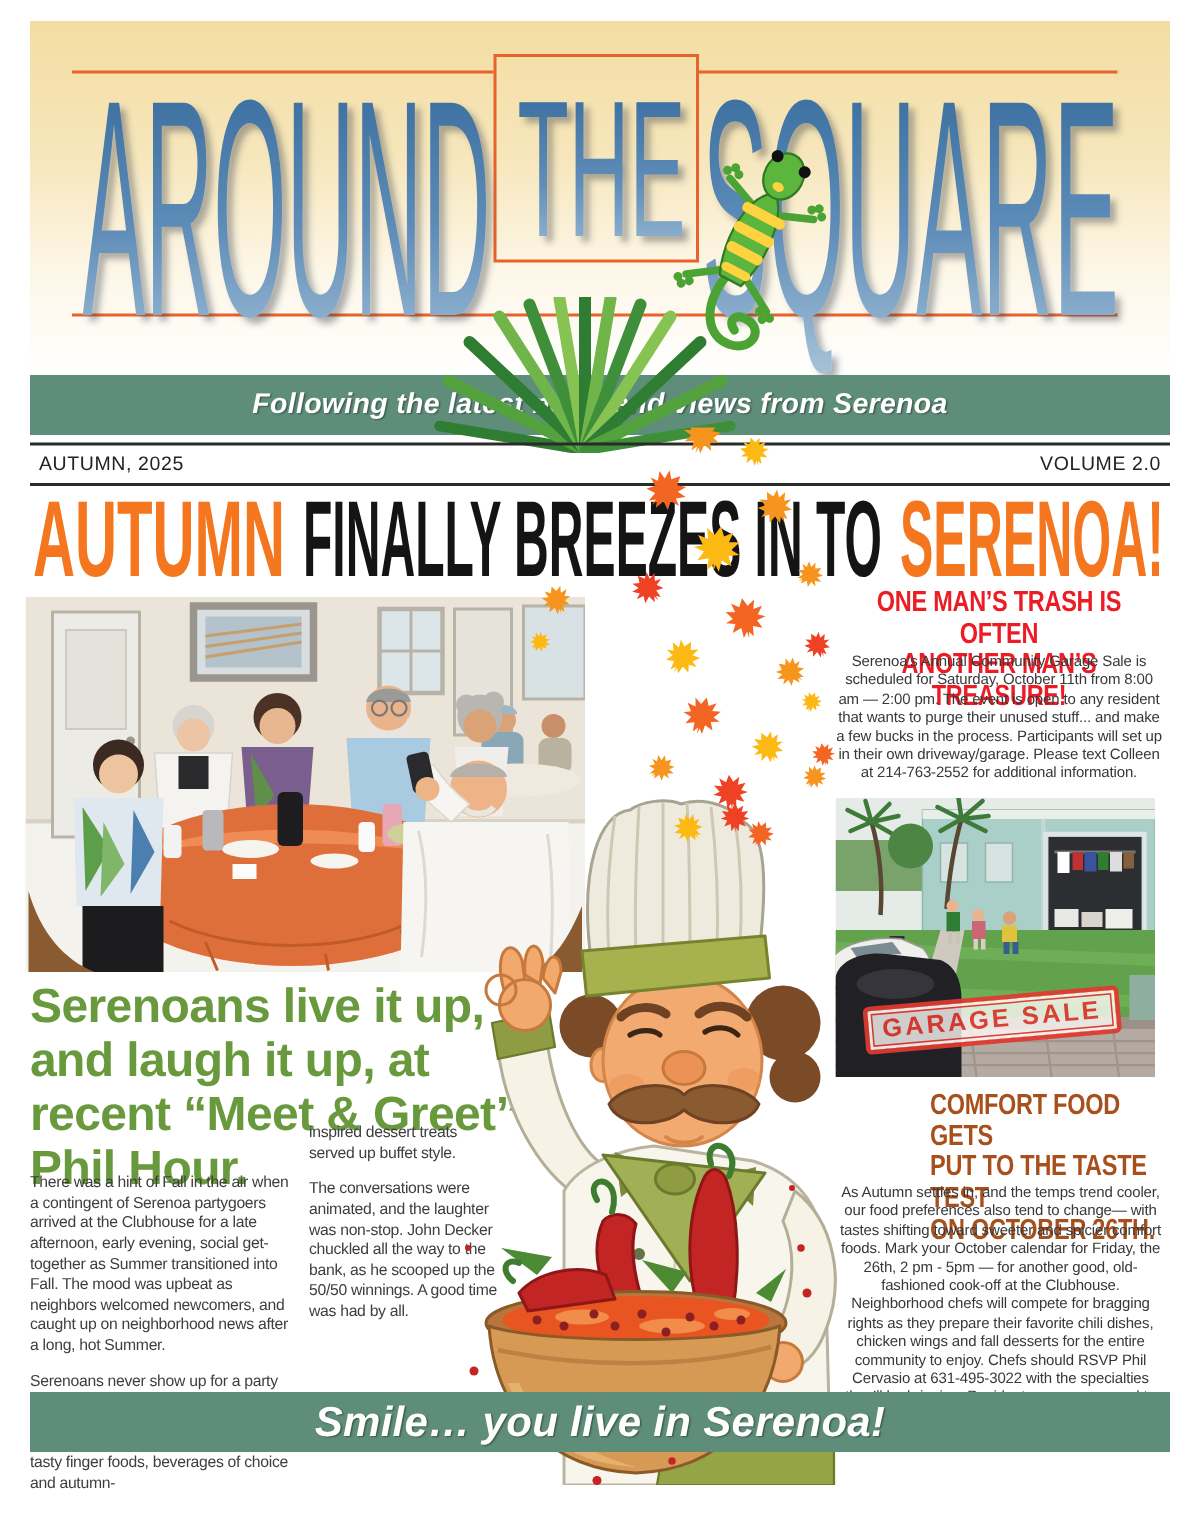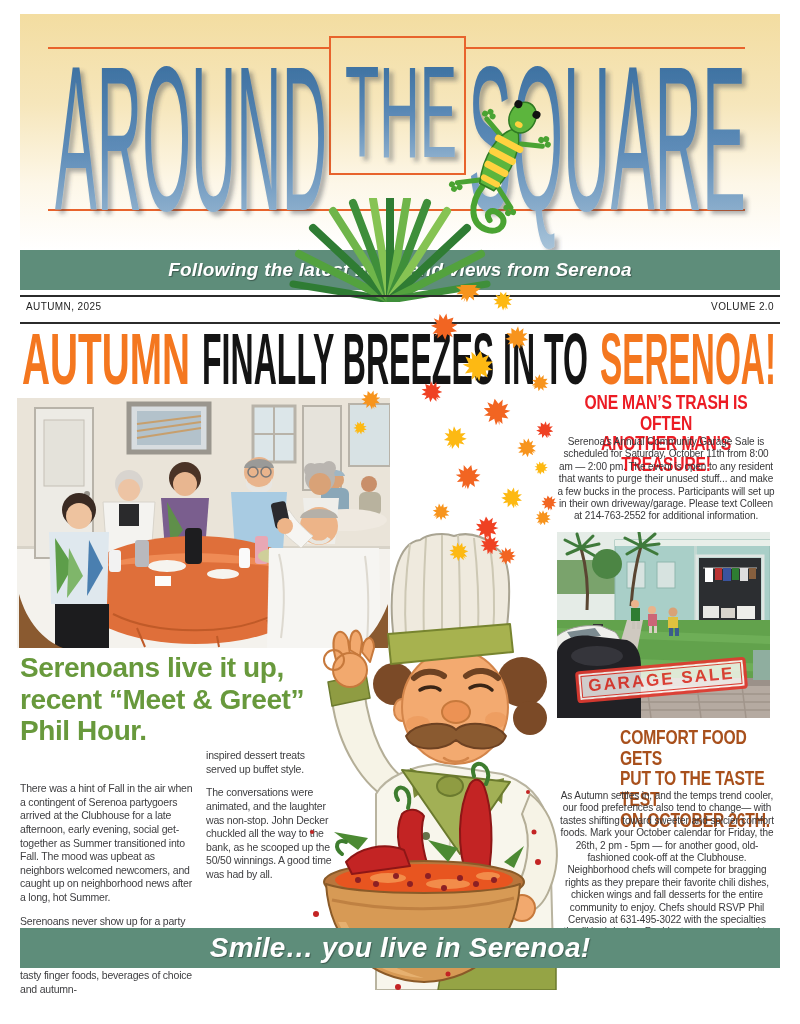--- a/index.html
+++ b/index.html
@@ -8,22 +8,22 @@
   .abs{position:absolute;}
   .masthead{left:20px;top:14px;width:760px;height:236px;
     background:linear-gradient(180deg,#f3dda1 0%,#f6e6bb 38%,#fdf7e8 72%,#ffffff 100%);}
   .rule{background:#e8632c;height:2px;}
   .sq{border:2px solid #e8632c;}
   .banner{left:20px;width:760px;height:40px;background:#5e8d7a;color:#fff;
     display:flex;align-items:center;justify-content:center;
     font-style:italic;font-weight:bold;letter-spacing:.2px;
     text-shadow:1px 1px 1px rgba(0,0,0,.35);}
   .blkline{background:#2b2b2b;height:2px;}
-  .dateline{font-size:10px;color:#232323;letter-spacing:.4px;}
-  .subhead-line{font-size:28px;font-weight:bold;color:#68993c;line-height:1.13;letter-spacing:-.4px;}
+  .dateline{font-size:13px;color:#232323;letter-spacing:.4px;}
+  .subhead-line{font-size:32px;font-weight:bold;color:#68993c;line-height:1.13;letter-spacing:-.4px;}
   .p{font-size:10.5px;line-height:1.3;letter-spacing:-.2px;color:#3e3e40;margin:0 0 10px 0;}
   .rp{font-size:10px;line-height:1.24;color:#38383a;text-align:center;letter-spacing:-.1px;}
   .redhead-line{color:#ec1c24;font-weight:800;font-size:16.5px;line-height:1.07;
     text-align:center;letter-spacing:-.2px;}
   .redhead{transform:scale(.95,1.18);transform-origin:top center;}
   .brownhead{transform:scale(.95,1.18);transform-origin:top left;}
   .brownhead-line{color:#a8501c;font-weight:800;font-size:16.5px;line-height:1.07;
     text-align:left;letter-spacing:-.2px;}
   .stamp{border:3px solid #e03a30;border-radius:4px;background:rgba(255,252,249,.85);
     box-shadow:inset 0 0 0 2px #fdf4f0, inset 0 0 0 3px #e03a30;
@@ -205,20 +205,21 @@
     <path d="M284,150 C272,140 262,132 258,122 L272,112 C280,124 288,132 296,138 Z" fill="#f6f5f2" stroke="#ddd9d0"></path>
     <rect x="256" y="104" width="15" height="26" rx="3" transform="rotate(-12 263 117)" fill="#2a2a2e"></rect>
     <circle cx="268" cy="128" r="8" fill="#edb488"></circle>
 
     <path d="M2,196 C10,224 26,242 46,250 L2,250 Z" fill="#8a5a30"></path>
     <path d="M371,206 C362,228 352,242 338,250 L371,250 Z" fill="#8a5a30"></path>
   </svg>
 
   <div class="abs" style="left:20px;top:652px;width:330px;">
     <div class="subhead-line">Serenoans live it up,</div>
+    <div class="subhead-line">and laugh it up, at</div>
     <div class="subhead-line">recent “Meet &amp; Greet”</div>
     <div class="subhead-line">Phil Hour.</div>
   </div>
 
   <div class="abs" style="left:20px;top:782px;width:178px;">
     <p class="p">There was a hint of Fall in the air  when a contingent of Serenoa partygoers arrived at the Clubhouse for a late afternoon, early evening, social get-together as Summer transitioned into Fall. The mood was upbeat as neighbors welcomed newcomers, and caught up on neighborhood news after a long, hot Summer.</p>
     <p class="p">Serenoans never show up for a party empty handed— and this mixer night was no exception. There was a virtual cornucopia of scrumptious appetizers, tasty finger foods, beverages of choice and autumn-</p>
   </div>
   <div class="abs" style="left:206px;top:749px;width:128px;">
     <p class="p">inspired dessert treats served up buffet style.</p>

